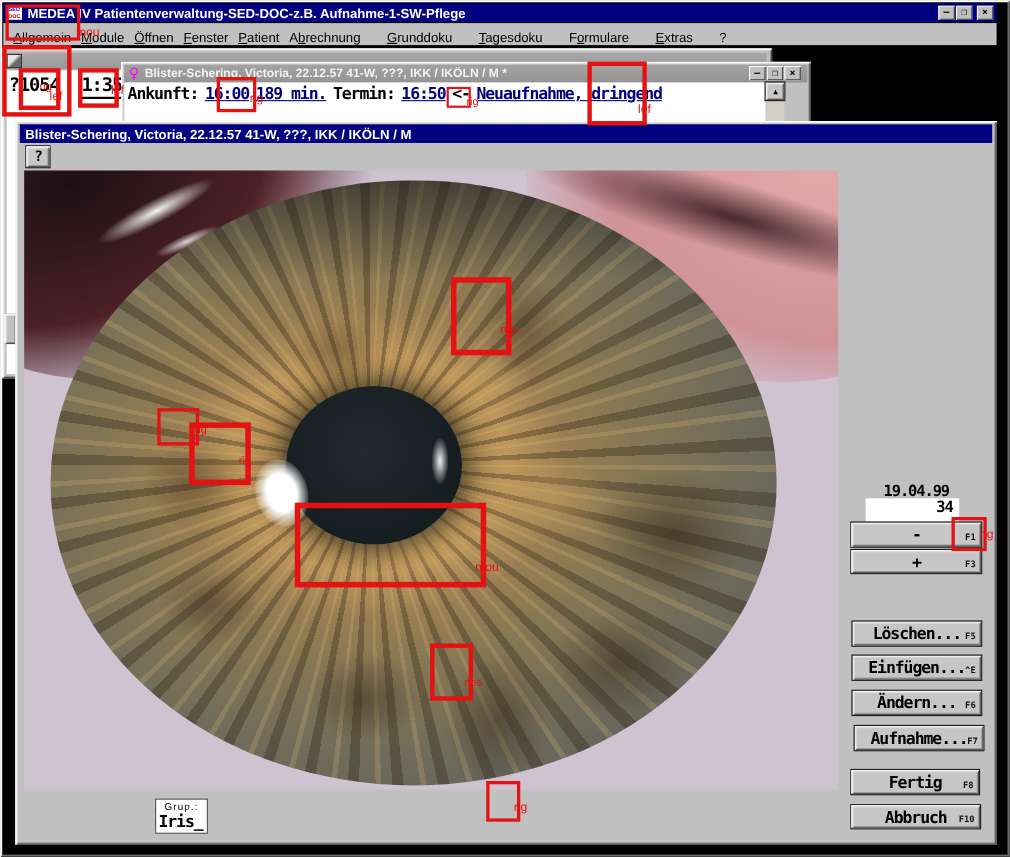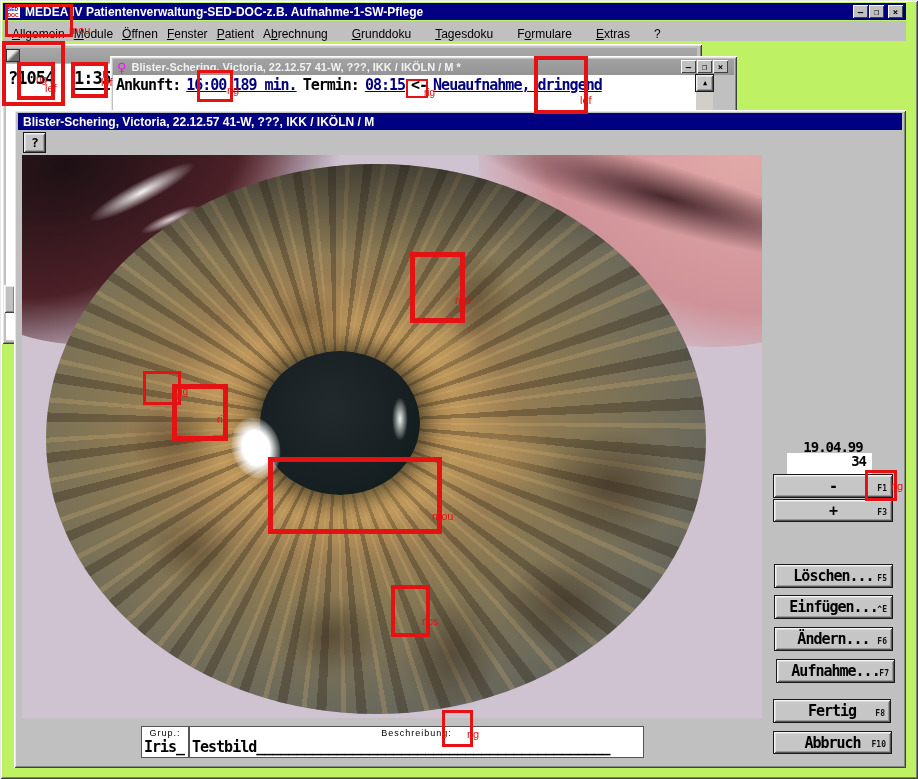--- a/index.html
+++ b/index.html
@@ -1,18 +1,18 @@
 <!DOCTYPE html>
 <html><head>
 <meta charset="utf-8">
 <style>
   html,body{margin:0;padding:0;}
   body{width:918px;height:779px;background:#bfbfbf;font-family:"Liberation Sans",sans-serif;position:relative;overflow:hidden;}
   .abs{position:absolute;}
-  .screen{position:absolute;left:0;top:0;width:918px;height:779px;background:#bef264;
+  .screen{position:absolute;left:0;top:0;width:918px;height:779px;background:#000000;
     box-shadow:inset 1px 1px 0 #e8e8e8, inset -1px -1px 0 #404040, inset 2px 2px 0 #ffffff, inset -2px -2px 0 #808080;}
   .raised{background:#c0c0c0;box-shadow:inset 1px 1px 0 #ffffff, inset -1px -1px 0 #404040, inset 2px 2px 0 #e6e6e6, inset -2px -2px 0 #868686;}
   .btn{background:#c6c6c6;box-shadow:0 0 0 1px #1a1a1a, inset 1px 1px 0 #f2f2f2, inset -1px -1px 0 #555, inset 2px 2px 0 #dcdcdc, inset -2px -2px 0 #9a9a9a;
     display:flex;align-items:center;justify-content:center;cursor:pointer;}
   .btn .key{position:absolute;right:5px;bottom:4px;font:bold 8px "DejaVu Sans Mono",monospace;letter-spacing:0;color:#111;}
   .btn .lbl{font:bold 15px "DejaVu Sans Mono",monospace;letter-spacing:-1px;color:#000;}
   .ctrl{width:15px;height:13px;background:#c0c0c0;box-shadow:inset 1px 1px 0 #fff, inset -1px -1px 0 #404040;
     display:flex;align-items:center;justify-content:center;font:bold 9px "DejaVu Sans Mono",monospace;color:#000;margin-left:1px;}
   
   #main-titlebar{left:3px;top:3px;width:903px;height:17px;background:#000080;display:flex;align-items:center;z-index:20;}
@@ -179,21 +179,21 @@
       <span id="gender-icon">♀</span>
       <span class="t">Blister-Schering, Victoria, 22.12.57 41-W, ???, IKK / IKÖLN / M *</span>
       <div id="blister-controls">
         <div class="ctrl">–</div>
         <div class="ctrl">❐</div>
         <div class="ctrl">×</div>
       </div>
     </div>
     <div class="abs" id="blister-content">
       <div class="pline" style="top:1px;">
-        <span>Ankunft:</span><span class="blue">16:00</span><span class="blue">189 min.</span><span>Termin:</span><span class="blue">08:15</span><span>&lt;-</span><span class="blue">Neuaufnahme, dringend</span>
+        <span>Ankunft:</span><span class="blue">16:00</span><span class="blue">189 min.</span><span>Termin:</span><span class="blue">16:50</span><span>&lt;-</span><span class="blue">Neuaufnahme, dringend</span>
       </div>
     </div>
     <div class="abs" id="blister-scroll">
       <div class="abs btn" id="scroll-up">
           <span class="lbl" style="font-size:7px;">▲</span>
         </div>
     </div>
   </div>
 
   <div class="abs raised" id="image-win">
@@ -260,24 +260,20 @@
       <span class="key">F8</span>
     </div>
     <div class="abs btn" id="btn-abbruch">
       <span class="lbl">Abbruch</span>
       <span class="key">F10</span>
     </div>
 
     <div class="abs field-box" id="grup-box">
       <div class="field-label">Grup.:</div>
       <div class="field-value">Iris_</div>
-    </div>
-    <div class="abs field-box" id="besch-box">
-      <div class="field-label">Beschreibung:</div>
-      <div class="field-value">Testbild____________________________________________</div>
     </div>
   </div>
 
   <div class="redbox b3" style="left:5px;top:4px;width:62px;height:27px;"></div>
   <div class="redlabel" style="left:69px;top:24px;">mou</div>
   <div class="redbox" style="left:2px;top:41px;width:55px;height:57px;"></div>
   <div class="redbox" style="left:17px;top:62px;width:30px;height:30px;"></div>
   <div class="redlabel sm" style="left:36px;top:74px;">rig</div>
   <div class="redlabel" style="left:45px;top:82px;">lef</div>
   <div class="redbox" style="left:71px;top:62px;width:29px;height:28px;"></div>

